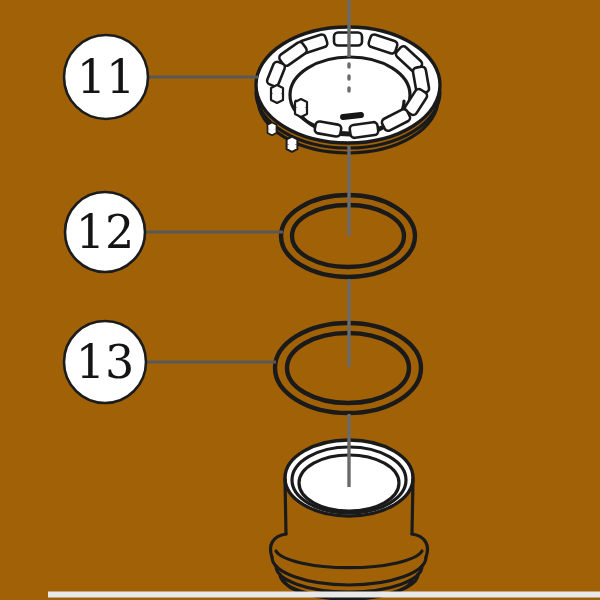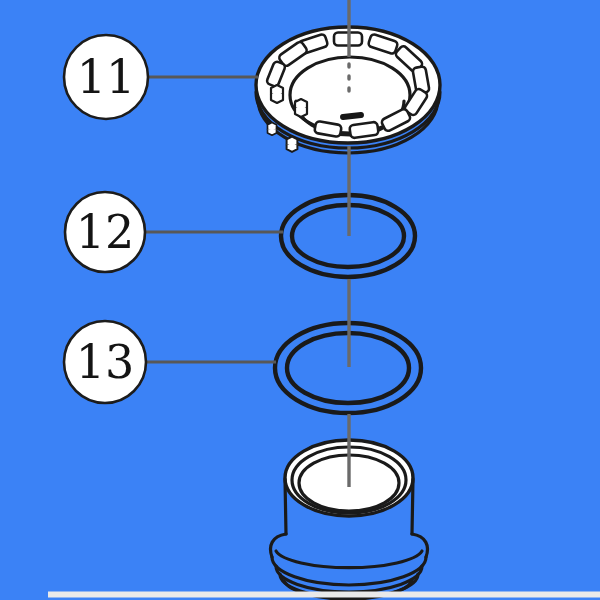--- a/index.html
+++ b/index.html
@@ -1,17 +1,17 @@
 <!DOCTYPE html>
 <html><head>
 <meta charset="utf-8">
 <style>
   html,body{margin:0;padding:0;background:#ffffff;}
   .canvas{
-    position:relative;width:600px;height:600px;background:#3b82f6;overflow:hidden;
+    position:relative;width:600px;height:600px;background:#a16207;overflow:hidden;
     font-family:"DejaVu Serif","Liberation Serif",serif;
     text-align:center;
   }
   svg{display:block;}
   .part{stroke:#1a1a1a;fill:none;stroke-width:3.2;stroke-linecap:round;}
   .part-thick{stroke:#1a1a1a;fill:none;stroke-width:4.4;}
   .ring-face{stroke:#1a1a1a;fill:#ffffff;stroke-width:3.4;}
   .slot{stroke:#1a1a1a;fill:#ffffff;stroke-width:2.6;}
   .nut{stroke:#1a1a1a;fill:#ffffff;stroke-width:2.2;stroke-linejoin:round;}
   .leader{stroke:#585858;stroke-width:3;}

